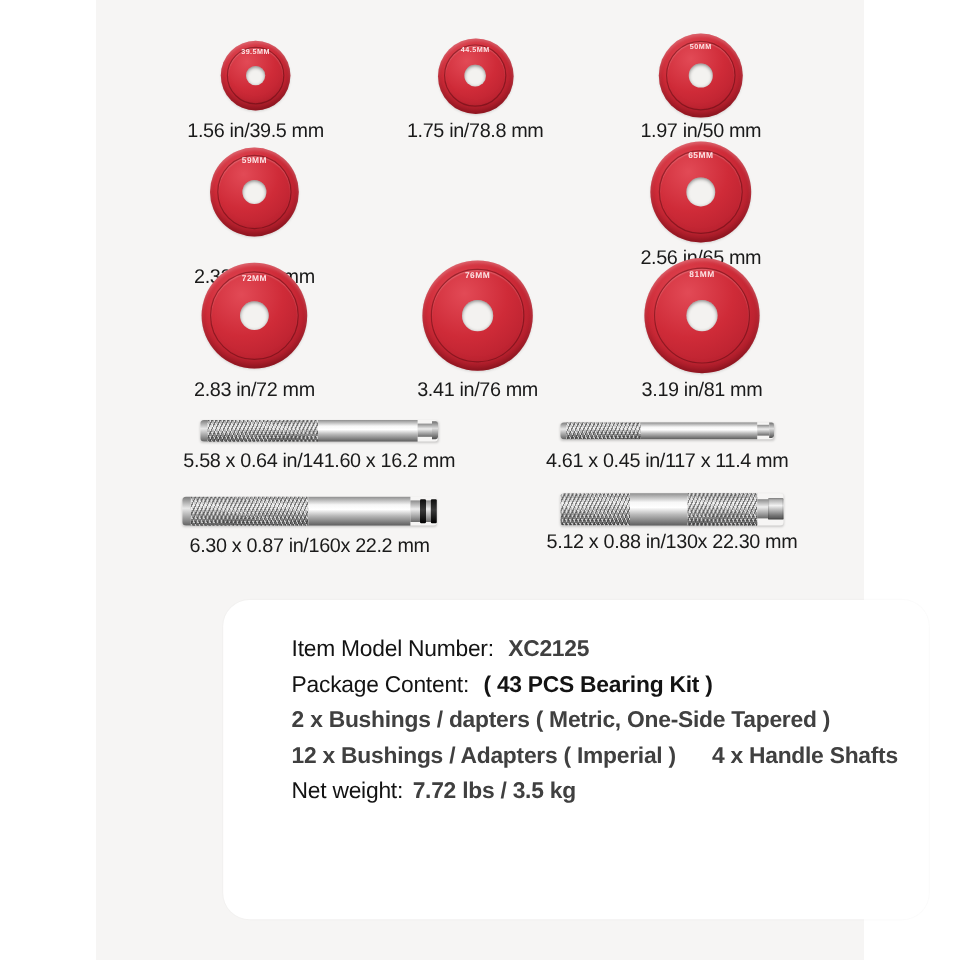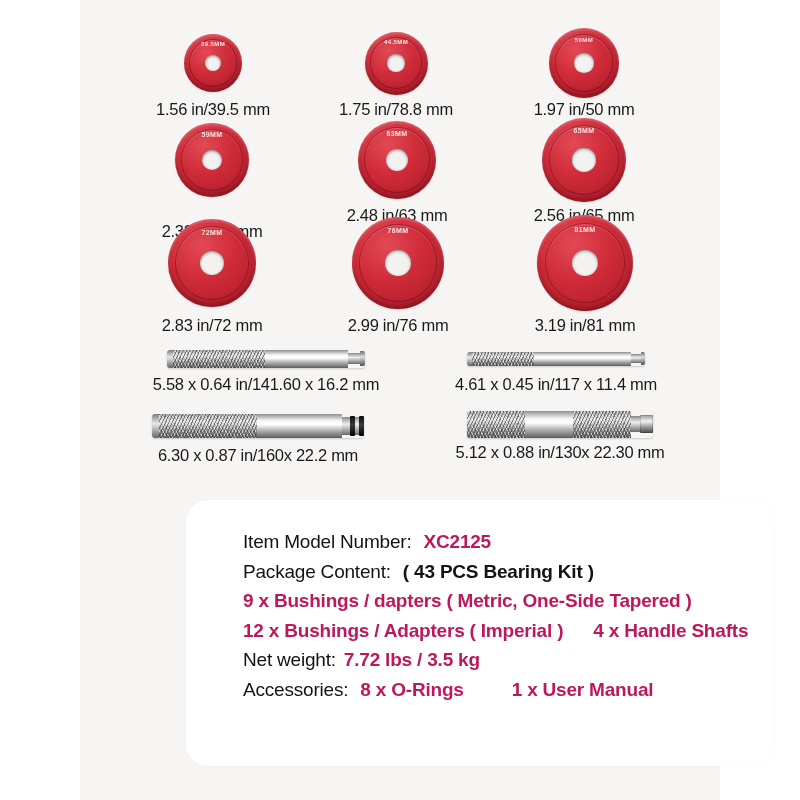--- a/index.html
+++ b/index.html
@@ -61,21 +61,21 @@
   
   .card{
     position:absolute;left:106px;top:500px;width:588px;height:266px;
     background:#ffffff;border-radius:22px;
     box-shadow:0 0 0 1px rgba(0,0,0,.015);
   }
   .card-inner{padding:27px 30px 0 57px;}
   .line{font-size:19px;line-height:29.6px;white-space:nowrap;letter-spacing:-0.2px;}
   .k{font-weight:500;color:#131313;}
   .vb{font-weight:bold;color:#131313;}
-  .o{font-weight:bold;color:#be185d;}
+  .o{font-weight:bold;color:#404040;}
   .gap-sm{display:inline-block;width:12px;}
   .gap-md{display:inline-block;width:30px;}
   .gap-lg{display:inline-block;width:48px;}
 </style>
 </head>
 <body>
 
 <div class="stage">
 
   <div class="cell" style="left:133px;top:26px;width:190px;">
@@ -108,29 +108,20 @@
 
   <div class="cell" style="left:132px;top:117px;width:190px;">
     <div class="disc-area" style="height:86px;">
       <div class="disc" style="width:74px;height:74px;">
         <span class="stamp">59MM</span>
         <span class="hole"></span>
       </div>
     </div>
     <div class="dim" style="margin-top:19px;">2.32 in/59 mm</div>
   </div>
-  <div class="cell" style="left:317px;top:117px;width:190px;">
-    <div class="disc-area" style="height:86px;">
-      <div class="disc" style="width:78px;height:78px;">
-        <span class="stamp">63MM</span>
-        <span class="hole"></span>
-      </div>
-    </div>
-    <div class="dim" style="margin-top:3px;">2.48 in/63 mm</div>
-  </div>
   <div class="cell" style="left:504px;top:117px;width:190px;">
     <div class="disc-area" style="height:86px;">
       <div class="disc" style="width:84px;height:84px;">
         <span class="stamp">65MM</span>
         <span class="hole"></span>
       </div>
     </div>
     <div class="dim" style="margin-top:3px;">2.56 in/65 mm</div>
   </div>
 
@@ -143,21 +134,21 @@
     </div>
     <div class="dim" style="margin-top:4px;">2.83 in/72 mm</div>
   </div>
   <div class="cell" style="left:318px;top:214px;width:190px;">
     <div class="disc-area" style="height:98px;">
       <div class="disc" style="width:92px;height:92px;">
         <span class="stamp">76MM</span>
         <span class="hole"></span>
       </div>
     </div>
-    <div class="dim" style="margin-top:4px;">2.99 in/76 mm</div>
+    <div class="dim" style="margin-top:4px;">3.41 in/76 mm</div>
   </div>
   <div class="cell" style="left:505px;top:214px;width:190px;">
     <div class="disc-area" style="height:98px;">
       <div class="disc" style="width:96px;height:96px;">
         <span class="stamp">81MM</span>
         <span class="hole"></span>
       </div>
     </div>
     <div class="dim" style="margin-top:4px;">3.19 in/81 mm</div>
   </div>
@@ -216,27 +207,24 @@
 
   <div class="card">
     <div class="card-inner">
       <div class="line">
         <span class="k">Item Model Number:</span><span class="gap-sm"></span><span class="o">XC2125</span>
       </div>
       <div class="line">
         <span class="k">Package Content:</span><span class="gap-sm"></span><span class="vb">( 43 PCS Bearing Kit )</span>
       </div>
       <div class="line">
-        <span class="o">9 x Bushings / dapters ( Metric, One-Side Tapered )</span>
+        <span class="o">2 x Bushings / dapters ( Metric, One-Side Tapered )</span>
       </div>
       <div class="line">
         <span class="o">12 x Bushings / Adapters ( Imperial )</span><span class="gap-md"></span><span class="o">4 x Handle Shafts</span>
       </div>
       <div class="line">
         <span class="k">Net weight:</span><span class="gap-sm" style="width:8px;"></span><span class="o">7.72 lbs / 3.5 kg</span>
       </div>
-      <div class="line">
-        <span class="k">Accessories:</span><span class="gap-sm"></span><span class="o">8 x O-Rings</span><span class="gap-lg"></span><span class="o">1 x User Manual</span>
-      </div>
     </div>
   </div>
 
 </div>
 
 </body></html>

